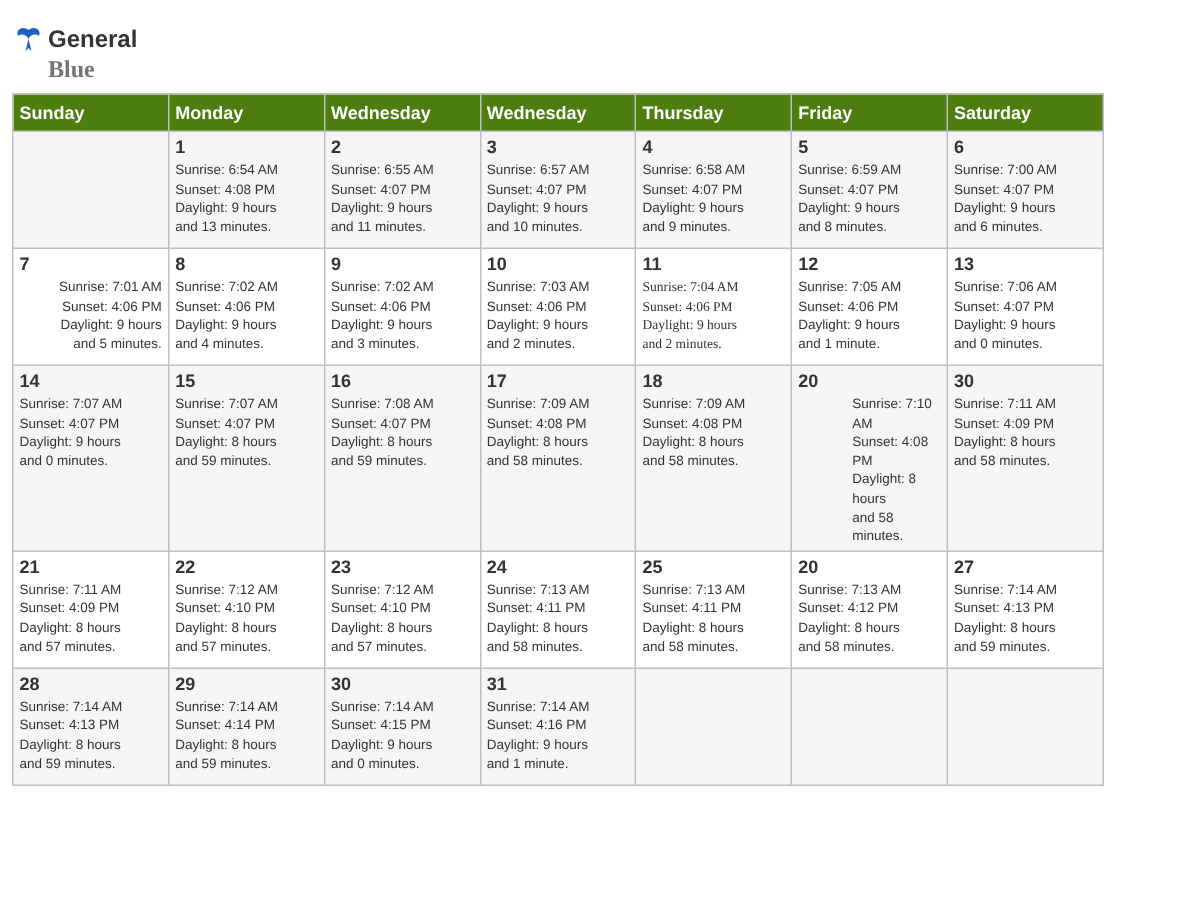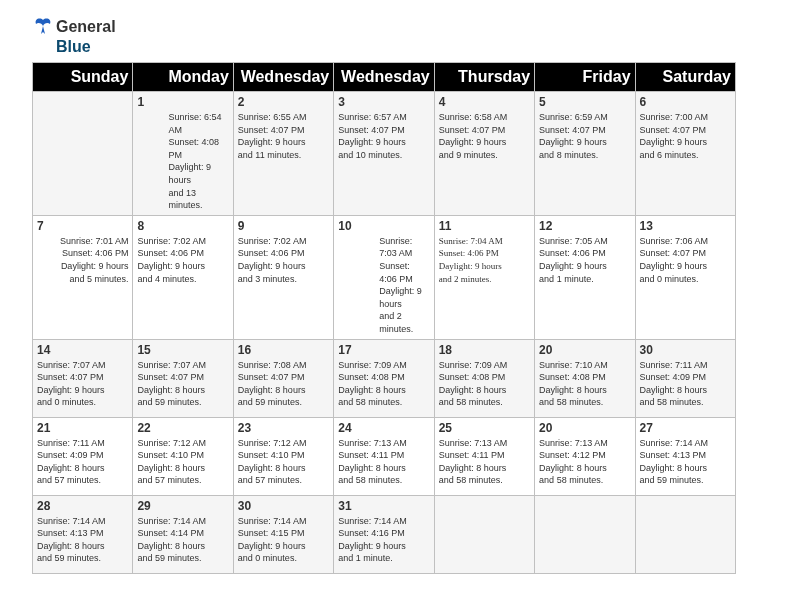--- a/index.html
+++ b/index.html
@@ -6,21 +6,21 @@
     body {
       width: 792px;
       height: 612px;
       font-family: Arial, sans-serif;
       background: #fff;
       overflow: hidden;
     }
     .page {
       width: 756px;
       height: 612px;
-      padding: 16px 20px 10px 32px;
+      padding: 16px 20px 10px 8px;
     }
     .header {
       display: flex;
       justify-content: space-between;
       align-items: flex-start;
       margin-bottom: 6px;
     }
     .logo {
       display: flex;
       align-items: center;
@@ -38,26 +38,26 @@
     .location {
       font-size: 14px;
       color: #555;
     }
     table {
       width: 100%;
       border-collapse: collapse;
       table-layout: fixed;
     }
     thead tr th {
-      background-color: #000000;
+      background-color: #4d7c0f;
       color: #fff;
-      font-size: 16px;
+      font-size: 12px;
       font-weight: bold;
       padding: 5px 4px;
-      text-align: right;
+      text-align: left;
       border: 1px solid #c0c0c0;
     }
     tbody tr td {
       vertical-align: top;
       border: 1px solid #c0c0c0;
       padding: 3px 4px;
       font-size: 9.5px;
       color: #222;
       height: 78px;
     }
@@ -87,21 +87,21 @@
   <div class="header">
     <div class="logo">
     <div style="display:flex;flex-direction:column;align-items:flex-start;">
       <div style="display:flex;align-items:center;gap:2px;">
         <svg width="22" height="22" viewBox="0 0 22 22">
           <path d="M11 4 C14 1, 20 3, 18 8 C16 6, 12 7, 11 10 C10 7, 6 6, 4 8 C2 3, 8 1, 11 4Z" fill="#2060c0"></path>
           <path d="M11 10 L13 18 L11 16 L9 18 Z" fill="#2060c0"></path>
         </svg>
         <span style="font-size:16px;font-weight:bold;color:#333;font-family:Arial;">General</span>
       </div>
-      <span style="font-size:16px;font-weight:bold;color:#0c4a6e;font-family:Liberation Sans, sans-serif;margin-left:24px;">Blue</span>
+      <span style="font-size:16px;font-weight:bold;color:#737373;font-family:Liberation Serif, serif;margin-left:24px;">Blue</span>
     </div>
   </div>
     <div class="title-block">
       <div class="month-title"></div>
       <div class="location"></div>
     </div>
   </div>
 
   <table>
     <thead>
@@ -113,21 +113,21 @@
           <th>Thursday</th>
           <th>Friday</th>
           <th>Saturday</th>
         </tr>
     </thead>
     <tbody id="calendar-body">
         <tr>
           <td></td>
           <td>
             <span class="day-num">1</span>
-            <div class="day-info" style="white-space: pre-line; margin-left: 31px;">Sunrise: 6:54 AM
+            <div class="day-info" style="white-space: pre-line;">Sunrise: 6:54 AM
 Sunset: 4:08 PM
 Daylight: 9 hours
 and 13 minutes.</div>
           </td>
           <td>
             <span class="day-num">2</span>
             <div class="day-info" style="white-space: pre-line;">Sunrise: 6:55 AM
 Sunset: 4:07 PM
 Daylight: 9 hours
 and 11 minutes.</div>
@@ -178,21 +178,21 @@
           </td>
           <td>
             <span class="day-num">9</span>
             <div class="day-info" style="white-space: pre-line;">Sunrise: 7:02 AM
 Sunset: 4:06 PM
 Daylight: 9 hours
 and 3 minutes.</div>
           </td>
           <td>
             <span class="day-num">10</span>
-            <div class="day-info" style="white-space: pre-line; margin-left: 41px;">Sunrise: 7:03 AM
+            <div class="day-info" style="white-space: pre-line;">Sunrise: 7:03 AM
 Sunset: 4:06 PM
 Daylight: 9 hours
 and 2 minutes.</div>
           </td>
           <td>
             <span class="day-num">11</span>
             <div class="day-info" style="white-space: pre-line; font-family: Liberation Serif, serif;">Sunrise: 7:04 AM
 Sunset: 4:06 PM
 Daylight: 9 hours
 and 2 minutes.</div>
@@ -243,21 +243,21 @@
           </td>
           <td>
             <span class="day-num">18</span>
             <div class="day-info" style="white-space: pre-line;">Sunrise: 7:09 AM
 Sunset: 4:08 PM
 Daylight: 8 hours
 and 58 minutes.</div>
           </td>
           <td>
             <span class="day-num">20</span>
-            <div class="day-info" style="white-space: pre-line;">Sunrise: 7:10 AM
+            <div class="day-info" style="white-space: pre-line; margin-left: 36px;">Sunrise: 7:10 AM
 Sunset: 4:08 PM
 Daylight: 8 hours
 and 58 minutes.</div>
           </td>
           <td>
             <span class="day-num">30</span>
             <div class="day-info" style="white-space: pre-line;">Sunrise: 7:11 AM
 Sunset: 4:09 PM
 Daylight: 8 hours
 and 58 minutes.</div>

